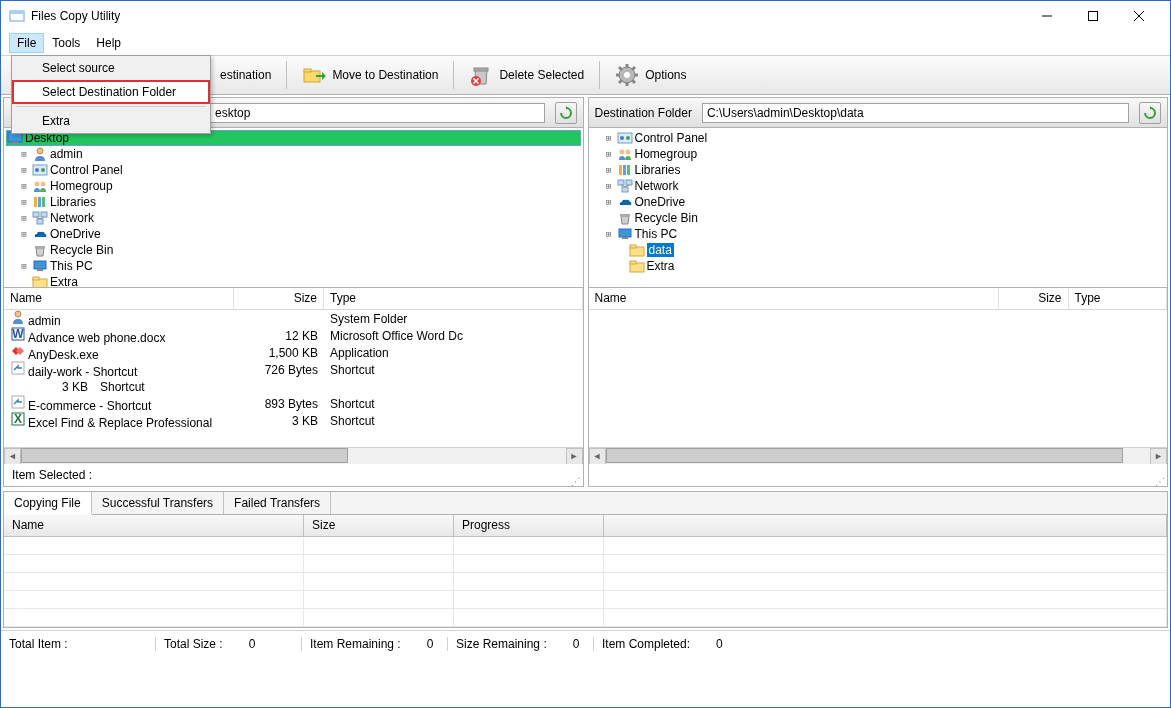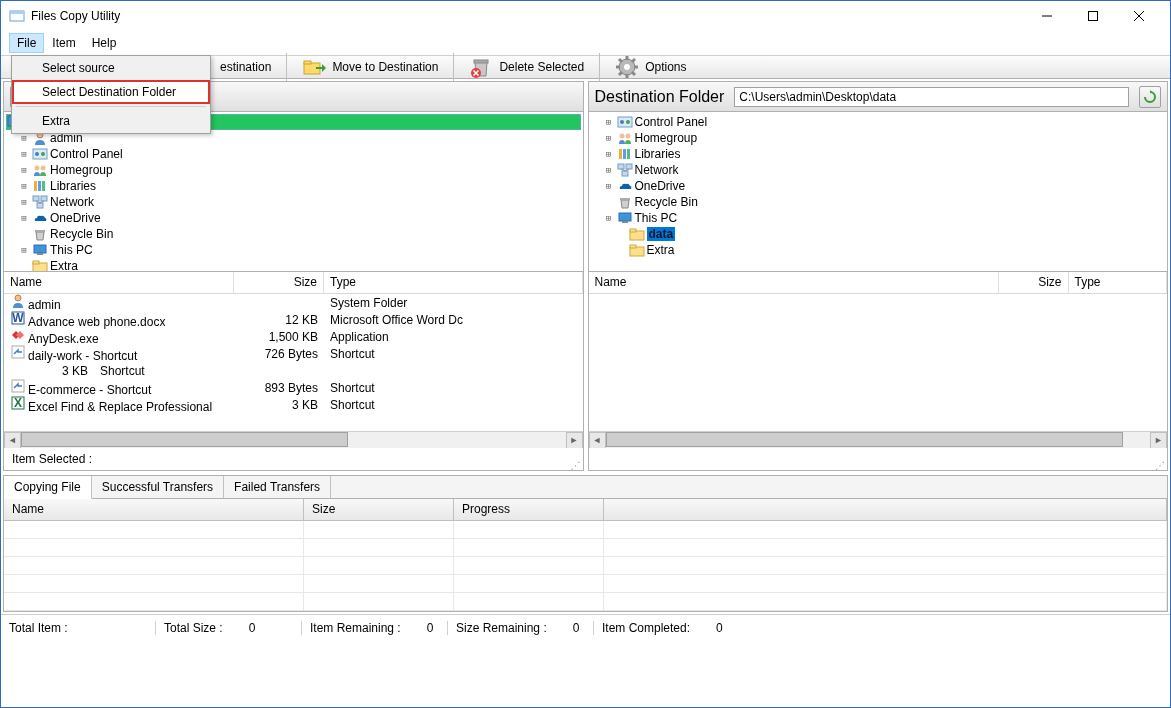--- a/index.html
+++ b/index.html
@@ -17,40 +17,40 @@
 .menu-item { padding: 3px 8px; cursor: default; }
 .menu-item.open { background: #cce8ff; border: 1px solid #99d1ff; padding: 2px 7px; }
 
 
 .dropdown { position: absolute; top: 54px; left: 10px; width: 200px; background: #f0f0f0; border: 1px solid #a0a0a0; box-shadow: 2px 2px 4px rgba(0,0,0,0.2); z-index: 100; }
 .dd-item { padding: 5px 12px 5px 30px; cursor: default; font-size: 12px; }
 .dd-item.highlight { background: #fff; border: 2px solid #e03030; padding: 3px 10px 3px 28px; }
 .dd-sep { height: 1px; background: #d0d0d0; margin: 2px 4px; }
 
 
-.toolbar { height: 24px; background: linear-gradient(to bottom, #fcfcfc, #e8e8e8); border-top: 1px solid #d0d0d0; border-bottom: 1px solid #b0b0b0; display: flex; align-items: center; padding: 0 6px; gap: 2px; }
+.toolbar { height: 40px; background: linear-gradient(to bottom, #fcfcfc, #e8e8e8); border-top: 1px solid #d0d0d0; border-bottom: 1px solid #b0b0b0; display: flex; align-items: center; padding: 0 6px; gap: 2px; }
 .tb-btn { display: flex; align-items: center; gap: 6px; padding: 4px 10px; border: 1px solid transparent; border-radius: 2px; }
 .tb-sep { width: 1px; height: 28px; background: #c0c0c0; margin: 0 2px; }
 .tb-icon { width: 24px; height: 24px; }
 
 
 .panes { display: flex; height: 394px; }
 .pane { width: 50%; display: flex; flex-direction: column; border: 1px solid #b0b0b0; margin: 2px; }
 .pane-header { height: 30px; background: linear-gradient(to bottom, #f8f8f8, #e0e0e0); display: flex; align-items: center; border-bottom: 1px solid #b0b0b0; padding: 0 6px; gap: 10px; }
-.pane-header .lbl { flex: 0 0 auto; font-size: 16px; }
+.pane-header .lbl { flex: 0 0 auto; font-size: 12px; }
 .pane-header input { flex: 1; height: 20px; border: 1px solid #a0a0a0; padding: 0 4px; font-size: 12px; background: #fff; }
 .refresh-btn { width: 22px; height: 22px; border: 1px solid #a0a0a0; background: linear-gradient(to bottom,#f8f8f8,#e0e0e0); display: flex; align-items: center; justify-content: center; border-radius: 2px; }
 
 
 .tree-wrap { height: 160px; overflow-y: scroll; background: #fff; border-bottom: 1px solid #b0b0b0; }
 .tree { padding: 2px; }
 .tree-node { display: flex; align-items: center; height: 16px; gap: 2px; font-size: 12px; white-space: nowrap; }
 .tree-node .exp { width: 12px; text-align: center; color: #666; font-size: 9px; font-family: monospace; }
 .tree-node .ticon { width: 16px; height: 16px; display: inline-flex; align-items: center; justify-content: center; }
-.tree-node.selected .label { background: #0078d7; color: #0f172a; padding: 0 2px; font-weight: bold; }
+.tree-node.selected .label { background: #0078d7; color: #fef9c3; padding: 0 2px; }
 .tree-node.root { background: #22c55e; border: 1px dotted #7aa7d8; }
 .indent-1 { padding-left: 12px; }
 .indent-2 { padding-left: 24px; }
 
 
 .filelist-wrap { flex:1; display:flex; flex-direction:column; overflow:hidden; }
 .fl-header { display: flex; background: #fff; border-bottom: 1px solid #d8d8d8; height: 22px; }
 .fl-header .col { padding: 3px 6px; border-right: 1px solid #e0e0e0; font-size: 12px; }
 .fl-body { flex:1; overflow-y: scroll; overflow-x: auto; background:#fff; }
 .fl-row { display:flex; height:17px; align-items:center; font-size:12px; }
@@ -119,21 +119,21 @@
   <div class="winbtn">
       <svg width="10" height="10">
         <line x1="0" y1="0" x2="10" y2="10" stroke="#000"></line>
         <line x1="10" y1="0" x2="0" y2="10" stroke="#000"></line>
       </svg>
     </div>
 </div>
 
 <div class="menubar">
   <div class="menu-item open">File</div>
-  <div class="menu-item">Item</div>
+  <div class="menu-item">Tools</div>
   <div class="menu-item">Help</div>
 </div>
 
 <div class="dropdown">
   <div class="dd-item">Select source</div>
   <div class="dd-item highlight">Select Destination Folder</div>
   <div class="dd-sep"></div>
   <div class="dd-item">Extra</div>
 </div>
 
@@ -185,20 +185,21 @@
         </svg>
       </span>
     <span>Options</span>
   </div>
 </div>
 
 <div class="panes">
 
   <div class="pane">
     <div class="pane-header">
+      <input type="text" style="margin-left: 200px;" value="esktop">
       <div class="refresh-btn">
         <svg width="14" height="14">
             <path d="M7 2 A5 5 0 1 1 2 7" fill="none" stroke="#3a9c3a" stroke-width="2"></path>
             <path d="M7 0 L10 3 L7 3 Z" fill="#3a9c3a"></path>
           </svg>
       </div>
     </div>
     <div class="tree-wrap">
       <div class="tree">
         <div class="tree-node root">

